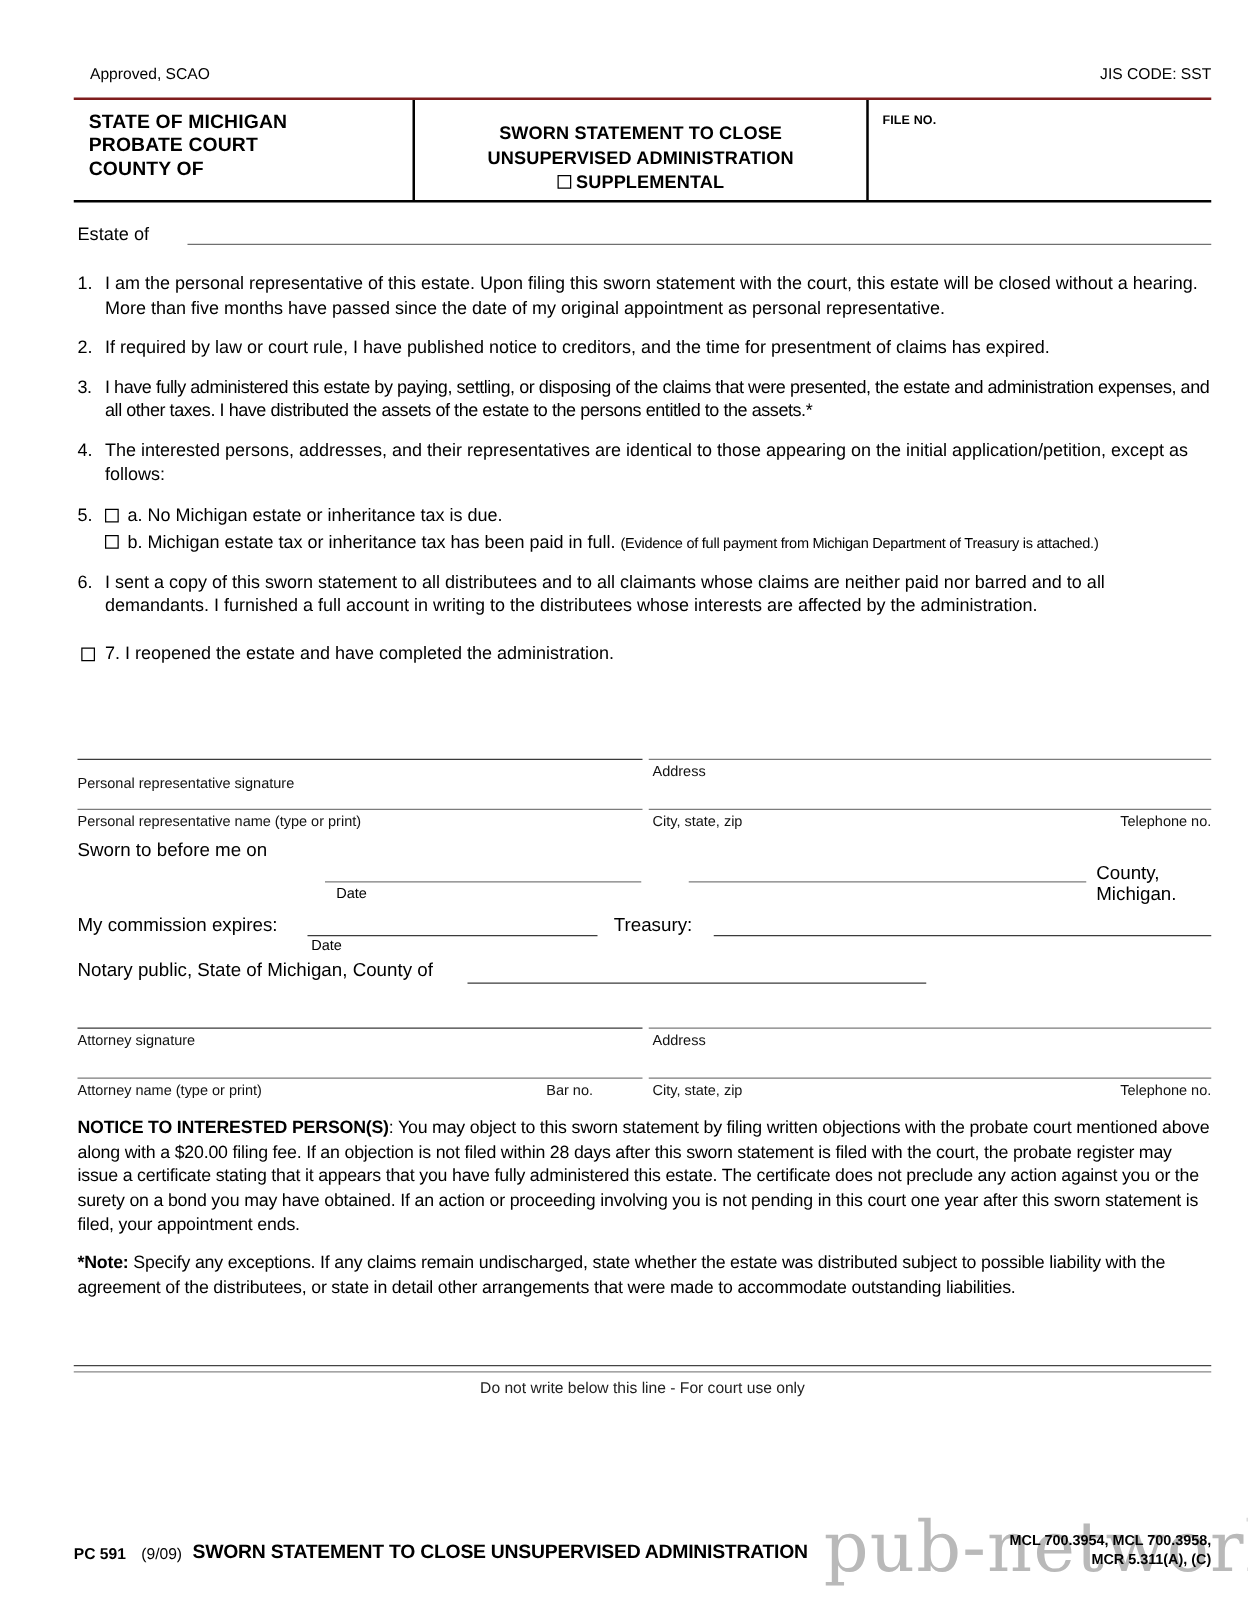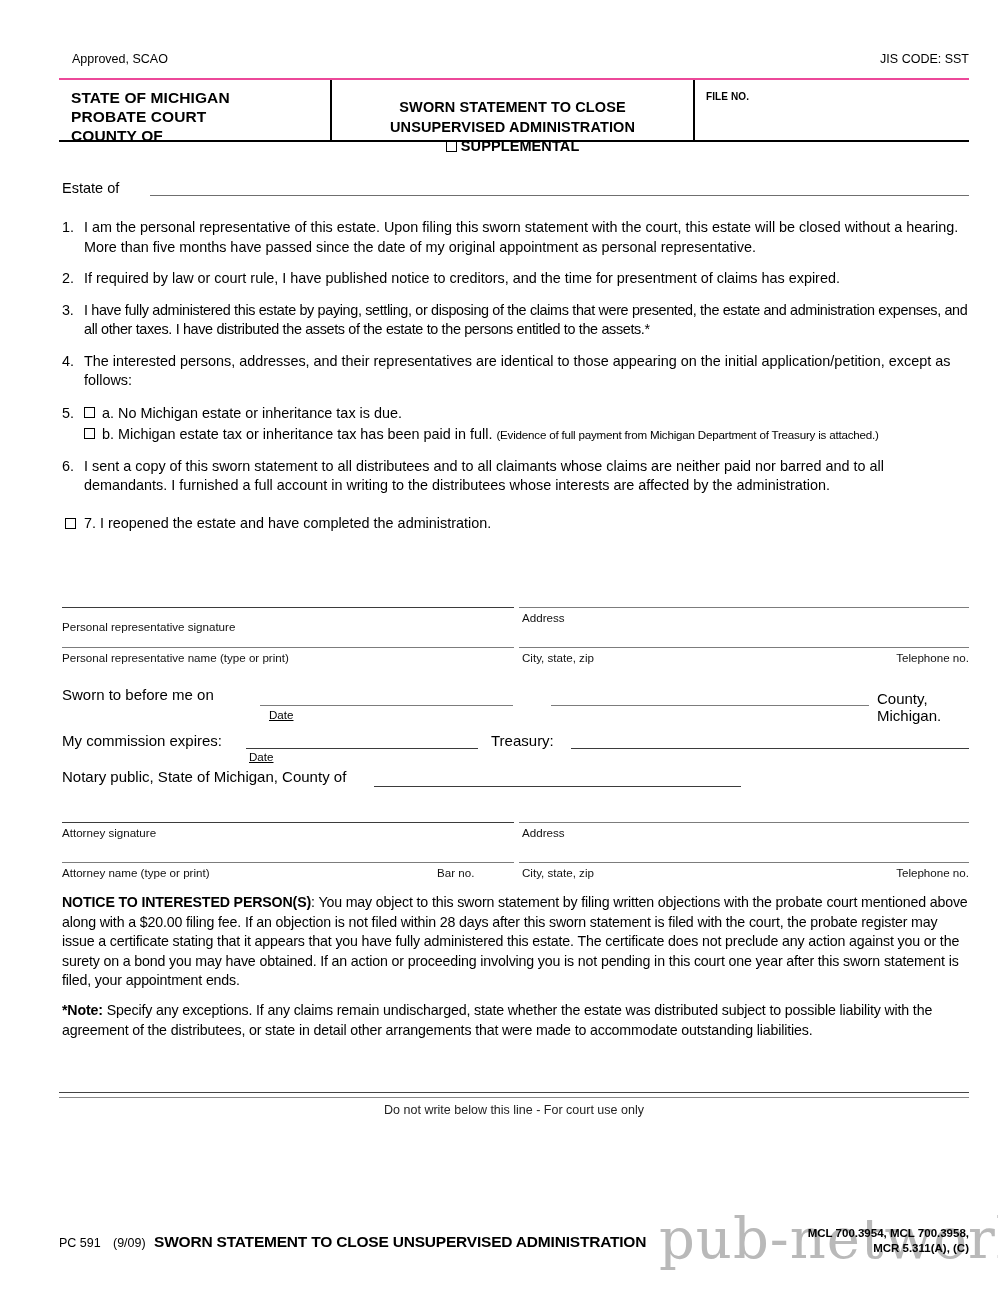--- a/index.html
+++ b/index.html
@@ -38,22 +38,22 @@
   }
   .topbar .left { position: absolute; left: 13px; top: 0; }
   .topbar .right { position: absolute; right: 0; top: 0; }
 
   
   .hdr {
     position: absolute;
     top: 78px;
     left: 0;
     width: 910px;
-    height: 64px;
-    border-top: 2px solid #ec4899;
+    height: 84px;
+    border-top: 2px solid #7f1d1d;
     border-bottom: 2px solid #000;
     box-sizing: border-box;
   }
   .hdr .cell { position: absolute; top: 0; bottom: 0; box-sizing: border-box; }
   .hdr .c1 { left: 0; width: 271px; padding: 8px 0 0 12px; }
   .hdr .c2 {
     left: 271px; width: 365px;
     border-left: 2px solid #000; border-right: 2px solid #000;
     text-align: center; padding-top: 18px;
   }
@@ -114,21 +114,21 @@
   }
   .sigline.grey { border-bottom: 1.3px solid #7c7c7c; }
   .caption {
     position: absolute;
     font-size: 11.6px;
     color: #111;
   }
   .caption.r { }
 
   .bigtxt { position: absolute; font-size: 15px; }
-  .datecap { position: absolute; font-size: 11.6px; text-decoration: underline; }
+  .datecap { position: absolute; font-size: 11.6px; }
 
   
   .notice {
     position: absolute; left: 3px; top: 893px; width: 907px;
     font-size: 14.2px; line-height: 19.5px;
     letter-spacing: -0.15px;
   }
   .notice b { font-weight: bold; }
   .note2 {
     position: absolute; left: 3px; top: 1001px; width: 907px;
@@ -138,21 +138,21 @@
   
   .rule-d1 { position: absolute; left: 0; top: 1092px; width: 910px; border-bottom: 1.5px solid #444; }
   .rule-d2 { position: absolute; left: 0; top: 1097px; width: 910px; border-bottom: 1.5px solid #888; }
   .courtuse {
     position: absolute; left: 0; top: 1103px; width: 910px;
     text-align: center; font-size: 12.5px; color: #222;
   }
 
   
   .footer { position: absolute; left: 0; top: 1232px; width: 910px; height: 40px; }
-  .footer .fcode { position: absolute; left: 0; top: 4px; font-size: 12.5px; font-weight: normal; }
+  .footer .fcode { position: absolute; left: 0; top: 4px; font-size: 12.5px; font-weight: bold; }
   .footer .fdate { position: absolute; left: 54px; top: 4px; font-size: 12.5px; }
   .footer .ftitle { position: absolute; left: 95px; top: 1px; font-size: 15.5px; font-weight: bold; letter-spacing: -0.2px; }
   .footer .fcite {
     position: absolute; right: 0; top: -6px;
     font-size: 11.5px; text-align: right; line-height: 15px; font-weight: bold;
   }
 
   .watermark {
     position: absolute;
     left: 600px; top: 1206px;
@@ -256,21 +256,21 @@
 
       <span class="sigline grey" style="left:3px; top:647px; width:452px;"></span>
       <span class="caption" style="left:3px; top:651px;">Personal representative name (type or print)</span>
 
       <span class="sigline grey" style="left:460px; top:647px; width:450px;"></span>
       <span class="caption" style="left:463px; top:651px;">City, state, zip</span>
       <span class="caption r" style="right:0px; top:651px;">Telephone no.</span>
     </div>
 
     <div class="sig">
-      <span class="bigtxt" style="left:3px; top:686px;">Sworn to before me on</span>
+      <span class="bigtxt" style="left:3px; top:672px;">Sworn to before me on</span>
       <span class="sigline grey" style="left:201px; top:705px; width:253px;"></span>
       <span class="datecap" style="left:210px; top:708px;">Date</span>
       <span class="sigline grey" style="left:492px; top:705px; width:318px;"></span>
       <span class="bigtxt" style="left:818px; top:690px;">County, Michigan.</span>
 
       <span class="bigtxt" style="left:3px; top:732px;">My commission expires:</span>
       <span class="sigline" style="left:187px; top:748px; width:232px;"></span>
       <span class="datecap" style="left:190px; top:750px;">Date</span>
       <span class="bigtxt" style="left:432px; top:732px;">Treasury:</span>
       <span class="sigline" style="left:512px; top:748px; width:398px;"></span>

